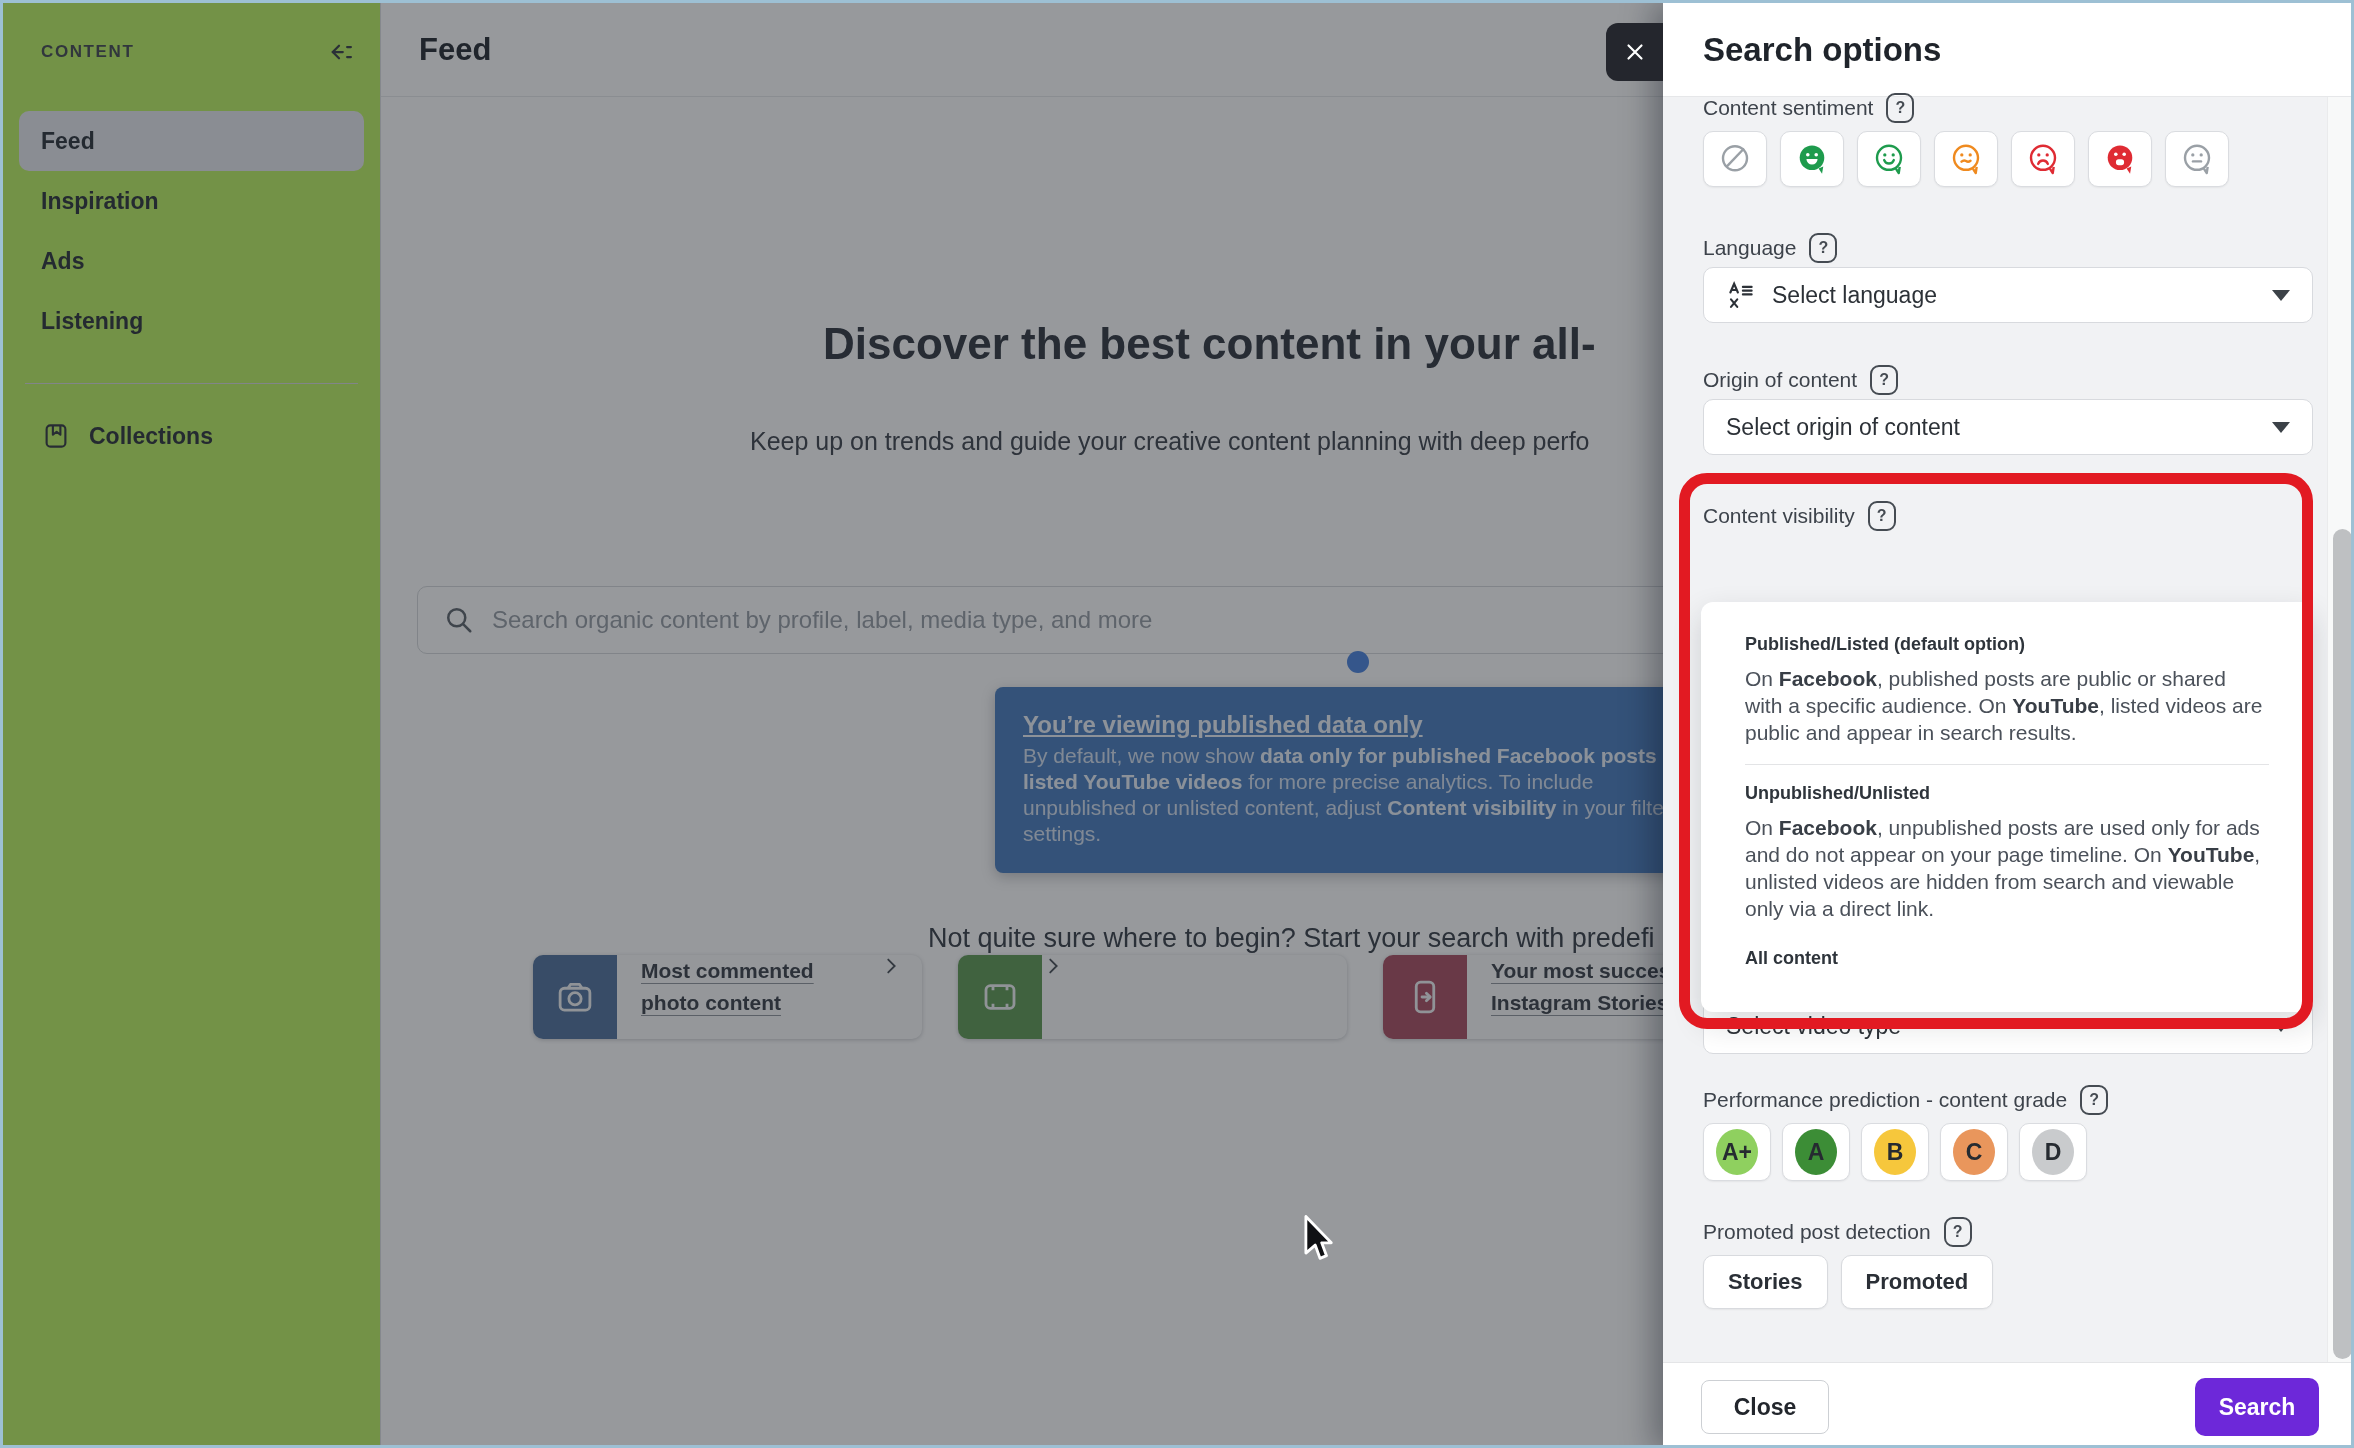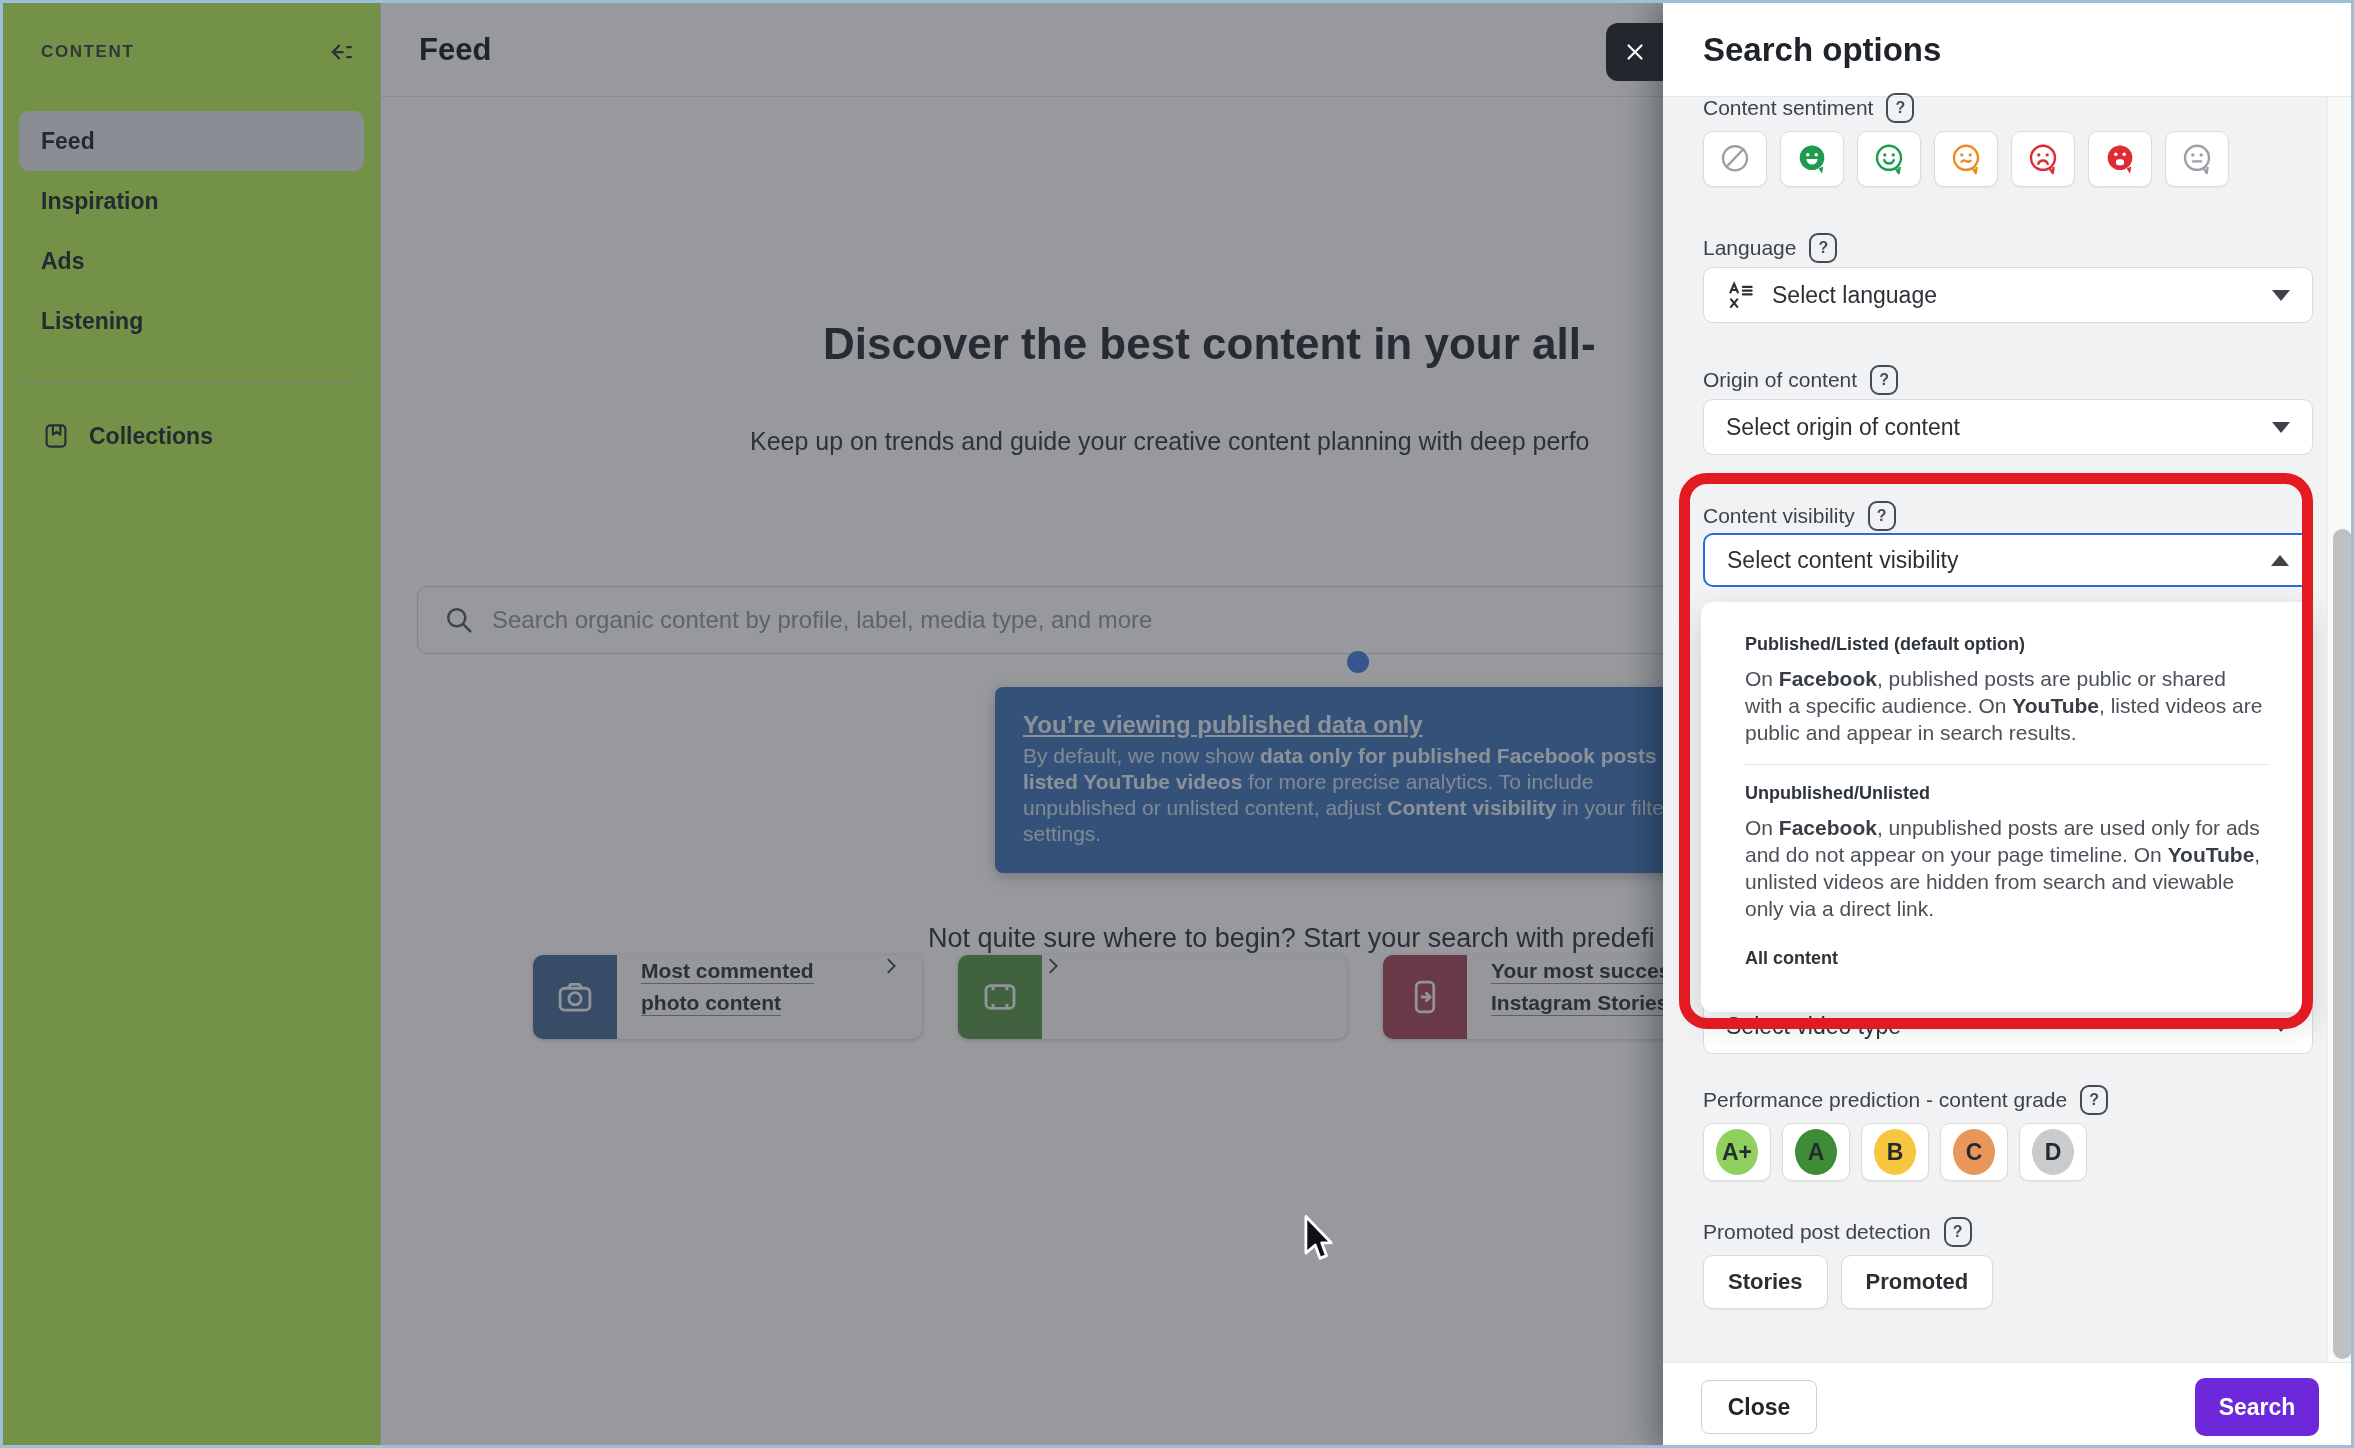--- a/index.html
+++ b/index.html
@@ -87,21 +87,21 @@
                display:flex; align-items:center; justify-content:center; margin-right:11px; cursor:pointer;
                box-shadow:0 1px 2px rgba(0,0,0,.06); }
   .grade-pill { width:42px; height:46px; border-radius:50%; display:flex; align-items:center;
                 justify-content:center; font-size:23px; font-weight:700; color:#262b31; }
   .promo-btn { height:54px; padding:0 24px; background:#fff; border:1px solid #d8dade; border-radius:10px;
                display:flex; align-items:center; font-size:22px; font-weight:700; color:#2a2f36;
                margin-right:13px; cursor:pointer; box-shadow:0 1px 2px rgba(0,0,0,.06); }
   .p-footer { position:absolute; left:0; top:1359px; width:100%; height:89px; background:#fff;
               border-top:1px solid #e4e5e7; display:flex; align-items:center; justify-content:space-between;
               padding:0 38px; z-index:160; }
-  .btn-close { width:116px; height:54px; background:#fff; border:1px solid #cdd0d4; border-radius:8px;
+  .btn-close { width:128px; height:54px; background:#fff; border:1px solid #cdd0d4; border-radius:8px;
                font-size:23px; font-weight:700; color:#22262c; display:flex; align-items:center;
                justify-content:center; cursor:pointer; }
   .btn-search { width:124px; height:58px; border:none; border-radius:10px; font-size:23px; font-weight:700;
                 color:#fff; display:flex; align-items:center; justify-content:center; cursor:pointer;
                 font-family:"Liberation Sans", sans-serif; }
   .scroll-track { position:absolute; right:0; top:94px; width:30px; height:1265px; background:#f8f9f9;
                   border-left:1px solid #eaebec; z-index:140; }
   .scroll-thumb { position:absolute; left:5px; top:432px; width:19px; height:830px; background:#bec0c2;
                   border-radius:10px; cursor:pointer; }
   .cursor { position:absolute; left:1297px; top:1212px; z-index:300; pointer-events:none; }
@@ -326,24 +326,20 @@
     <div class="select" style="top:396px">
       <span>Select origin of content</span>
       <span class="caret"></span>
     </div>
 
     <div class="ring" style="border-color: rgb(226, 26, 34);"></div>
     <div class="p-label" style="top:498px">
       <span>Content visibility</span>
       <span class="help">?</span>
     </div>
-    <div class="select vis-select">
-      <span>Select content visibility</span>
-      <span class="caret up"></span>
-    </div>
 
     <div class="options-card">
       <div class="opt-title">Published/Listed (default option)</div>
       <div class="opt-desc"><span>On </span><b>Facebook</b><span>, published posts are public or shared with a specific audience. On </span><b>YouTube</b><span>, listed videos are public and appear in search results.</span></div>
       <div class="opt-div"></div>
       <div class="opt-title">Unpublished/Unlisted</div>
       <div class="opt-desc"><span>On </span><b>Facebook</b><span>, unpublished posts are used only for ads and do not appear on your page timeline. On </span><b>YouTube</b><span>, unlisted videos are hidden from search and viewable only via a direct link.</span></div>
       <div class="opt-title" style="margin-top:26px">All content</div>
     </div>
 

